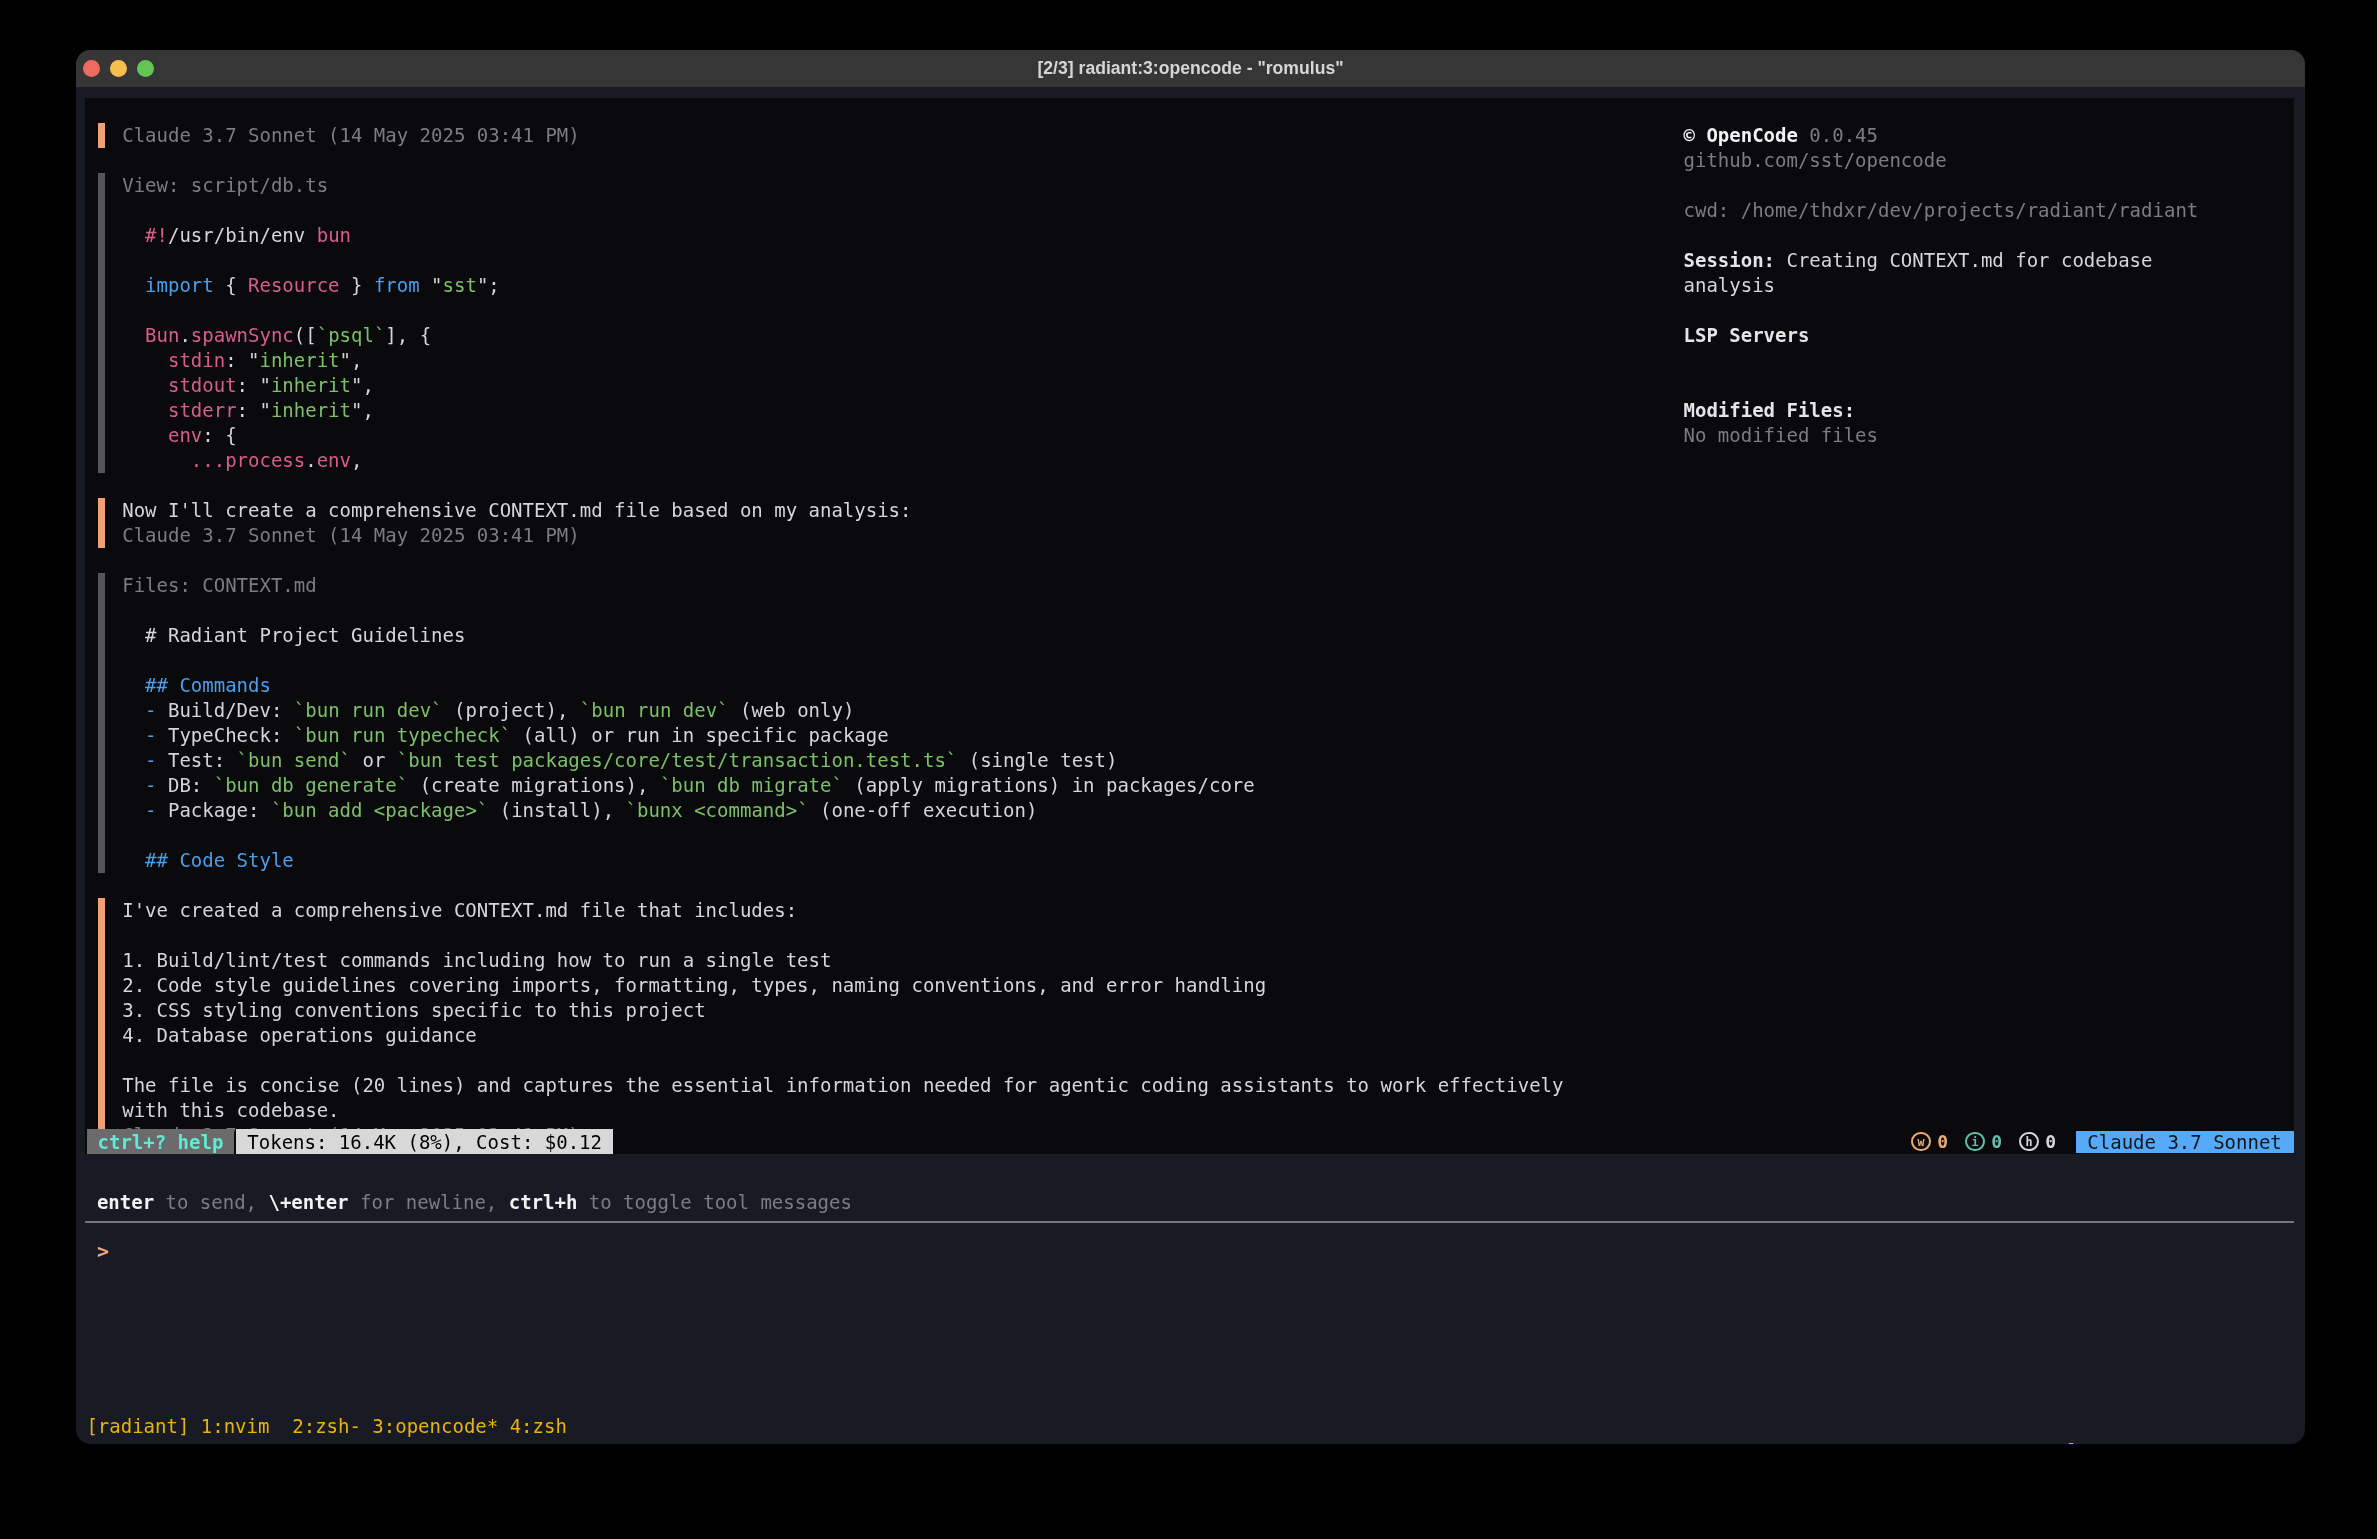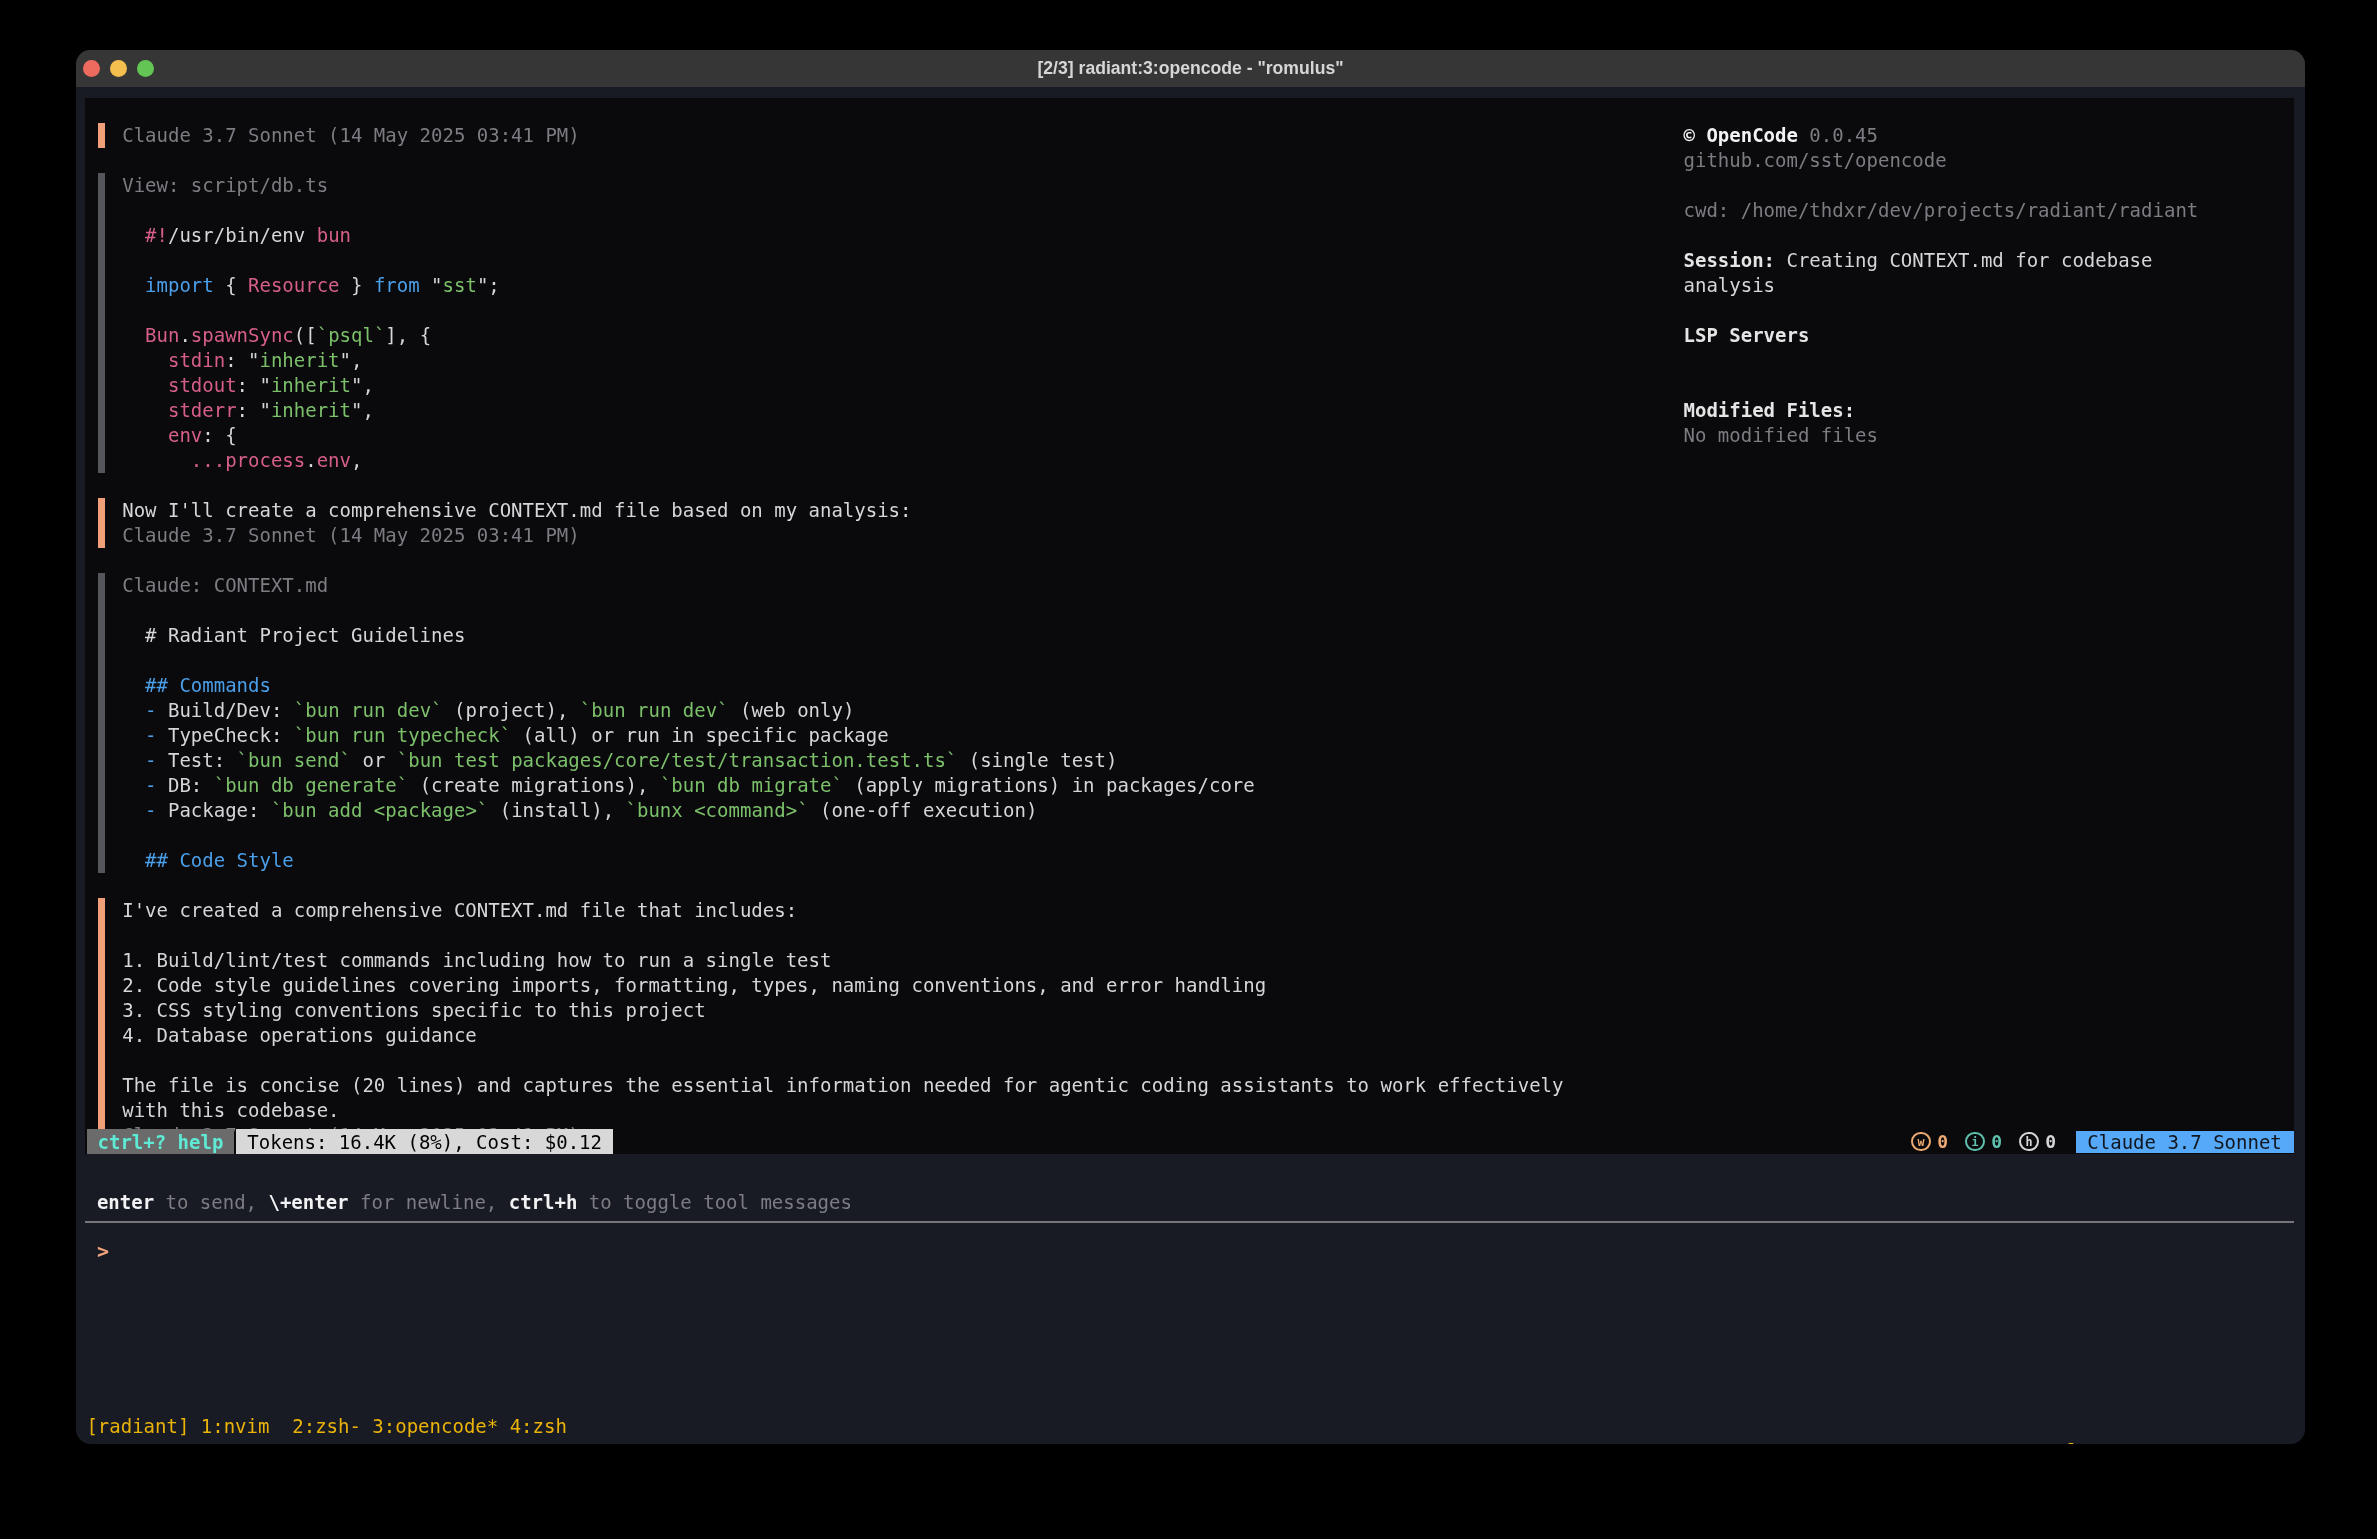--- a/index.html
+++ b/index.html
@@ -93,21 +93,21 @@
             <div class="line"><span class="tok-t">    </span><span class="tok-r">stdout</span><span class="tok-t">: "</span><span class="tok-g">inherit</span><span class="tok-t">",</span></div>
             <div class="line"><span class="tok-t">    </span><span class="tok-r">stderr</span><span class="tok-t">: "</span><span class="tok-g">inherit</span><span class="tok-t">",</span></div>
             <div class="line"><span class="tok-t">    </span><span class="tok-r">env</span><span class="tok-t">: {</span></div>
             <div class="line"><span class="tok-t">      </span><span class="tok-r">...process</span><span class="tok-t">.</span><span class="tok-r">env</span><span class="tok-t">,</span></div>
           </div>
           <div class="block orange">
             <div class="line"><span class="tok-t">Now I'll create a comprehensive CONTEXT.md file based on my analysis:</span></div>
             <div class="line"><span class="tok-m">Claude 3.7 Sonnet (14 May 2025 03:41 PM)</span></div>
           </div>
           <div class="block gray">
-            <div class="line"><span class="tok-m">Claude: CONTEXT.md</span></div>
+            <div class="line"><span class="tok-m">Files: CONTEXT.md</span></div>
             <div class="line"></div>
             <div class="line"><span class="tok-t">  # Radiant Project Guidelines</span></div>
             <div class="line"></div>
             <div class="line"><span class="tok-t">  </span><span class="tok-bl">## Commands</span></div>
             <div class="line"><span class="tok-t">  </span><span class="tok-bl">-</span><span class="tok-t"> Build/Dev: </span><span class="tok-g">`bun run dev`</span><span class="tok-t"> (project), </span><span class="tok-g">`bun run dev`</span><span class="tok-t"> (web only)</span></div>
             <div class="line"><span class="tok-t">  </span><span class="tok-bl">-</span><span class="tok-t"> TypeCheck: </span><span class="tok-g">`bun run typecheck`</span><span class="tok-t"> (all) or run in specific package</span></div>
             <div class="line"><span class="tok-t">  </span><span class="tok-bl">-</span><span class="tok-t"> Test: </span><span class="tok-g">`bun send`</span><span class="tok-t"> or </span><span class="tok-g">`bun test packages/core/test/transaction.test.ts`</span><span class="tok-t"> (single test)</span></div>
             <div class="line"><span class="tok-t">  </span><span class="tok-bl">-</span><span class="tok-t"> DB: </span><span class="tok-g">`bun db generate`</span><span class="tok-t"> (create migrations), </span><span class="tok-g">`bun db migrate`</span><span class="tok-t"> (apply migrations) in packages/core</span></div>
             <div class="line"><span class="tok-t">  </span><span class="tok-bl">-</span><span class="tok-t"> Package: </span><span class="tok-g">`bun add &lt;package&gt;`</span><span class="tok-t"> (install), </span><span class="tok-g">`bunx &lt;command&gt;`</span><span class="tok-t"> (one-off execution)</span></div>
             <div class="line"></div>

